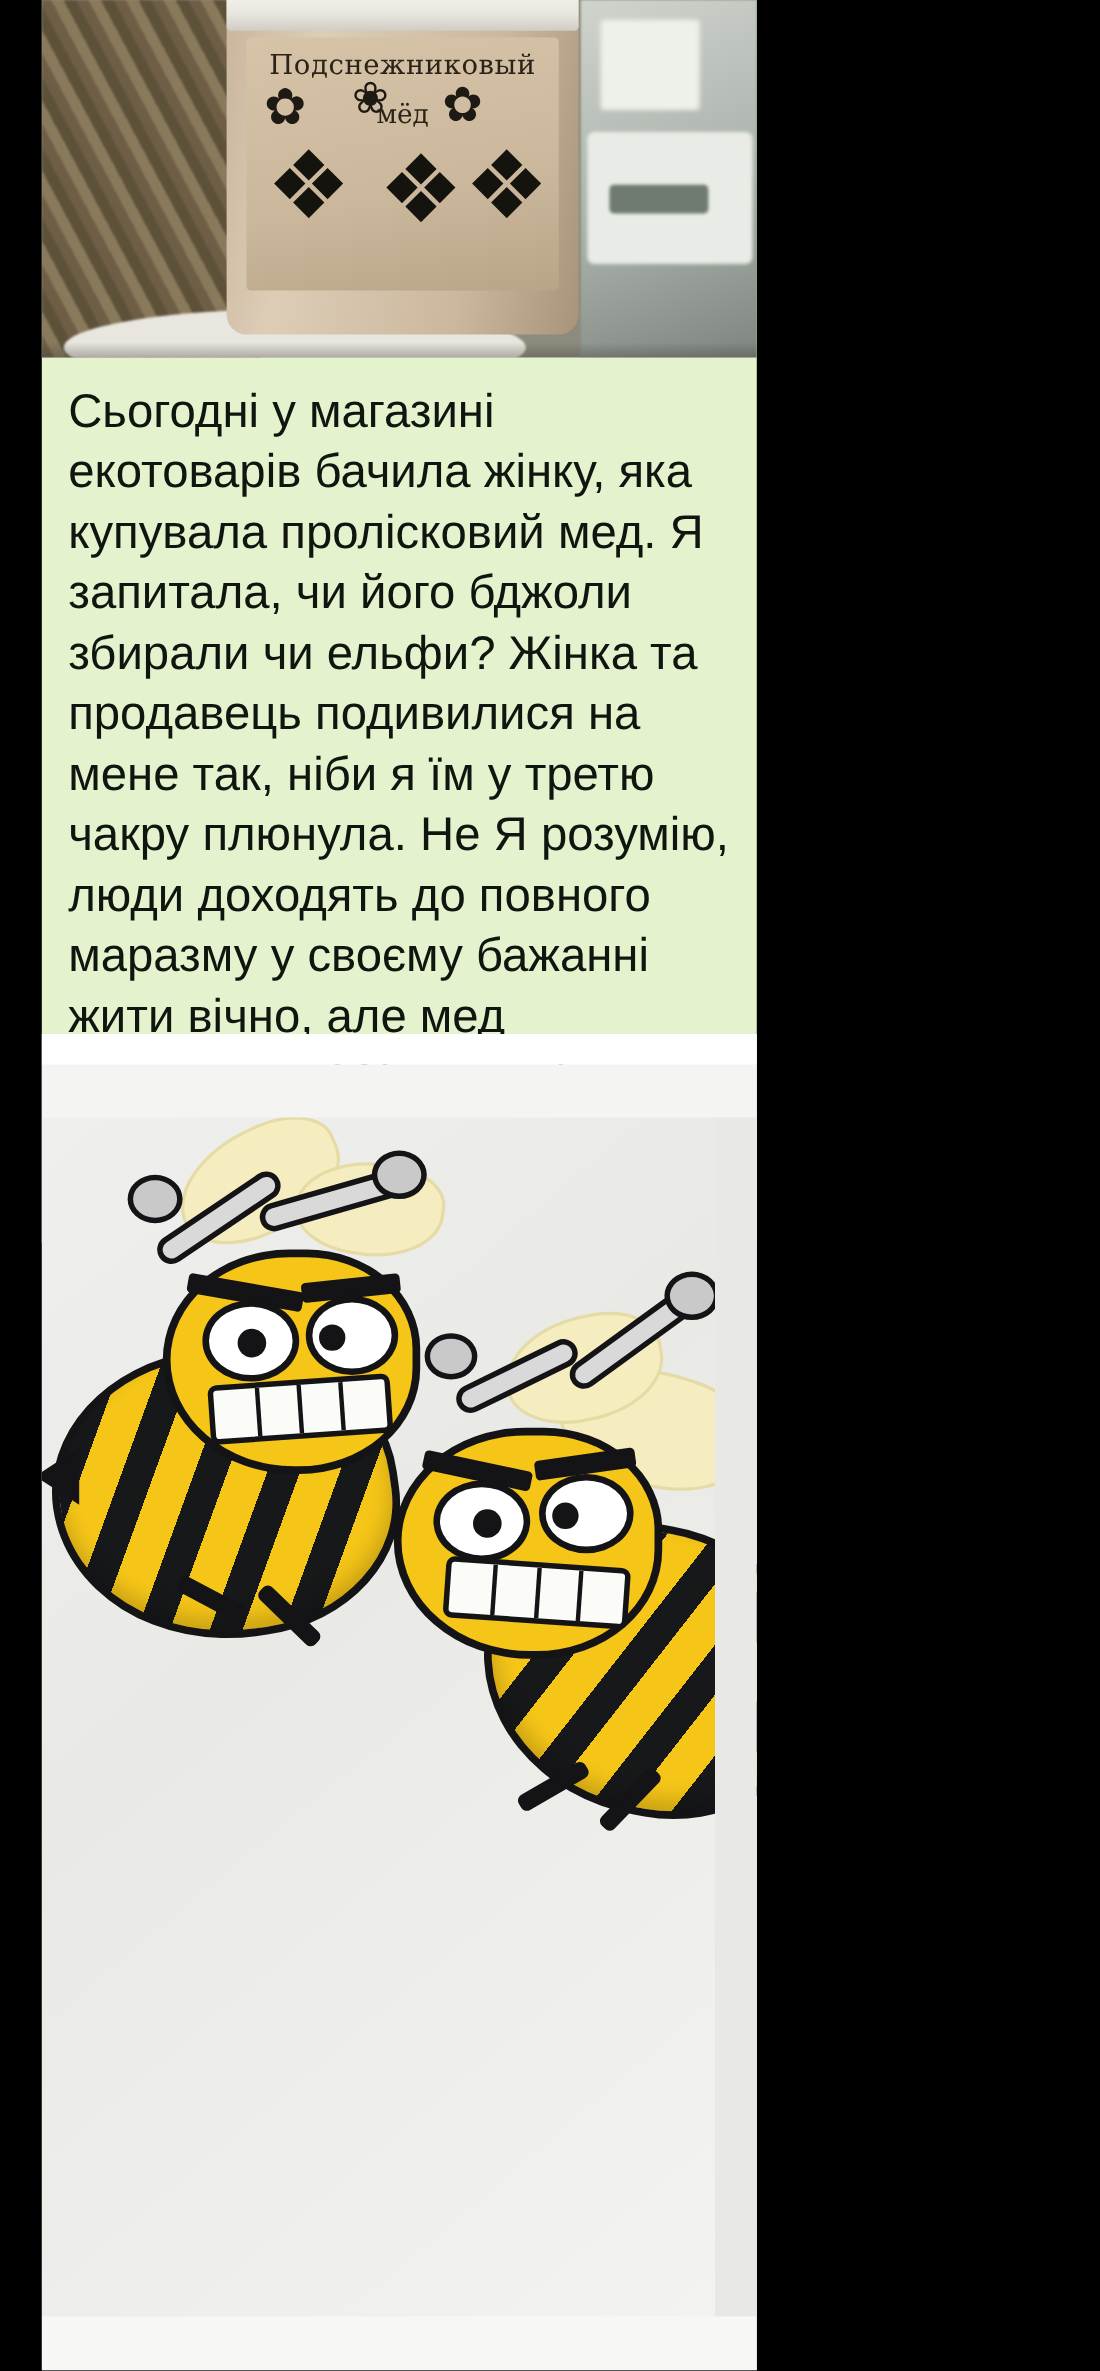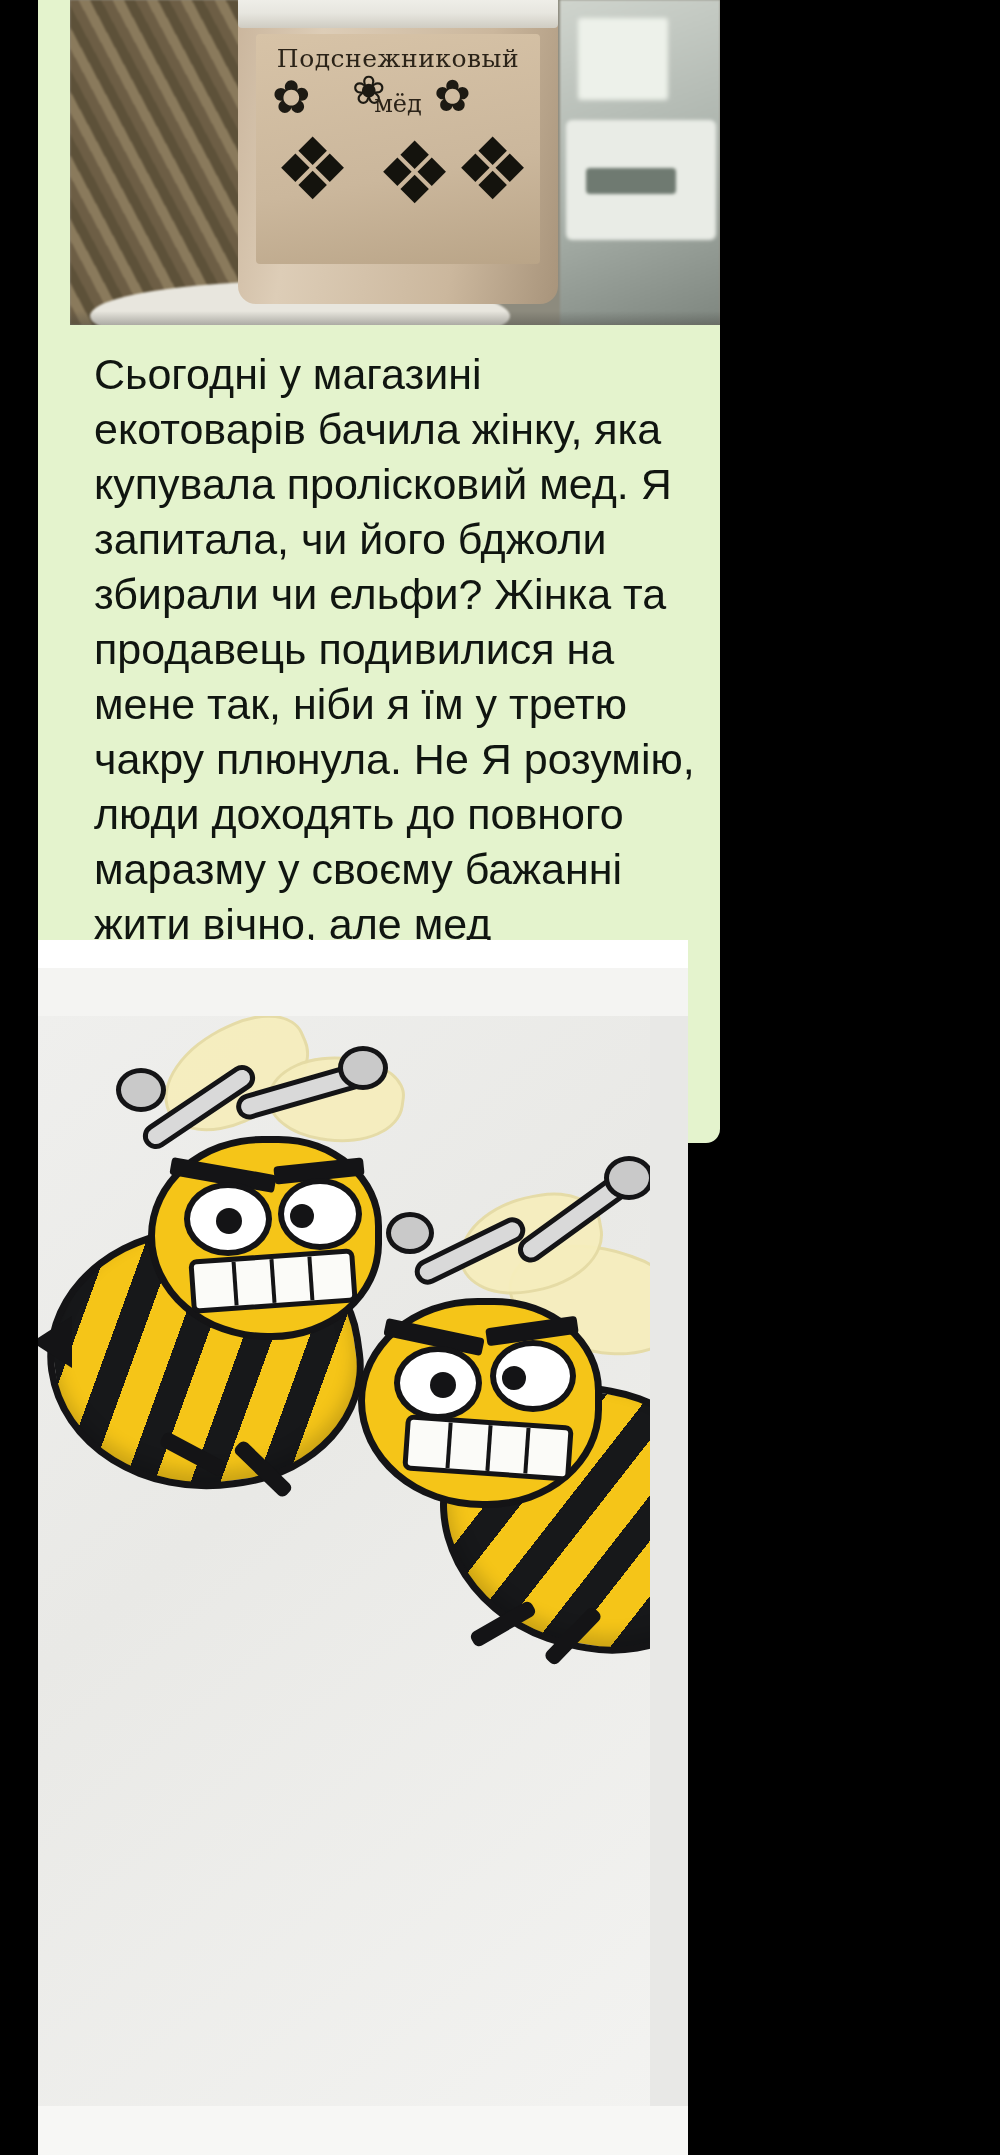--- a/index.html
+++ b/index.html
@@ -30,21 +30,20 @@
   }
   
   .bubble {
     position: absolute;
     left: 0;
     top: 0;
     width: 650px;
     background: #e4f3cd;
     border-radius: 0 0 14px 14px;
     overflow: hidden;
-    padding-left: 32px;
   }
   
   .photo-jar {
     position: relative;
     width: 650px;
     height: 325px;
     background: #8d8b7e;
     overflow: hidden;
   }
   .jar-bg-left {

